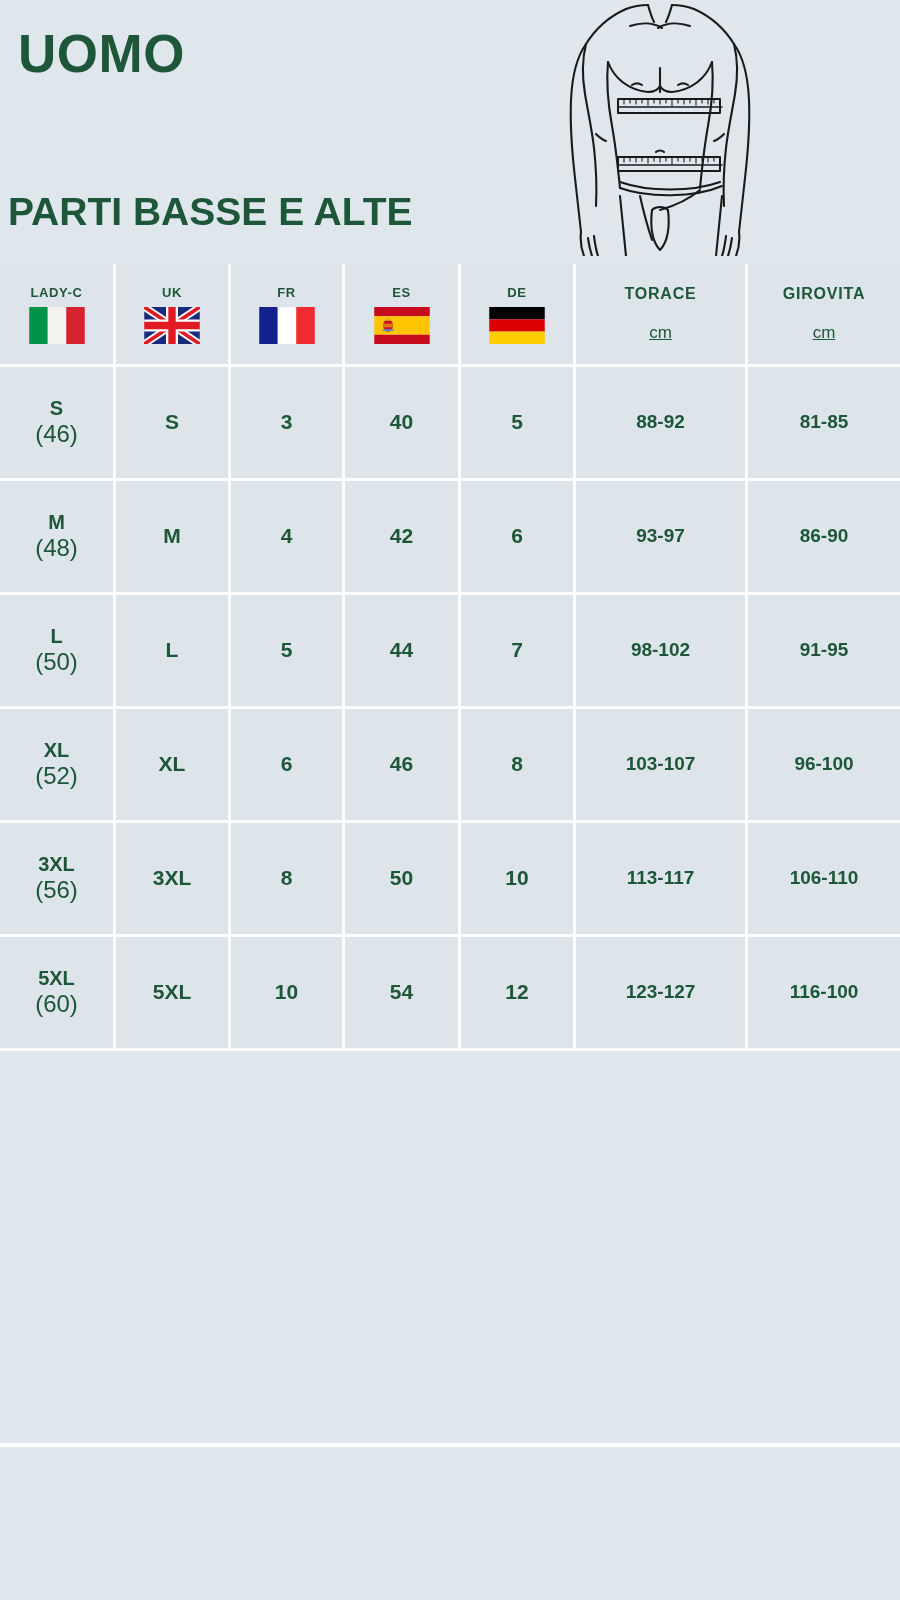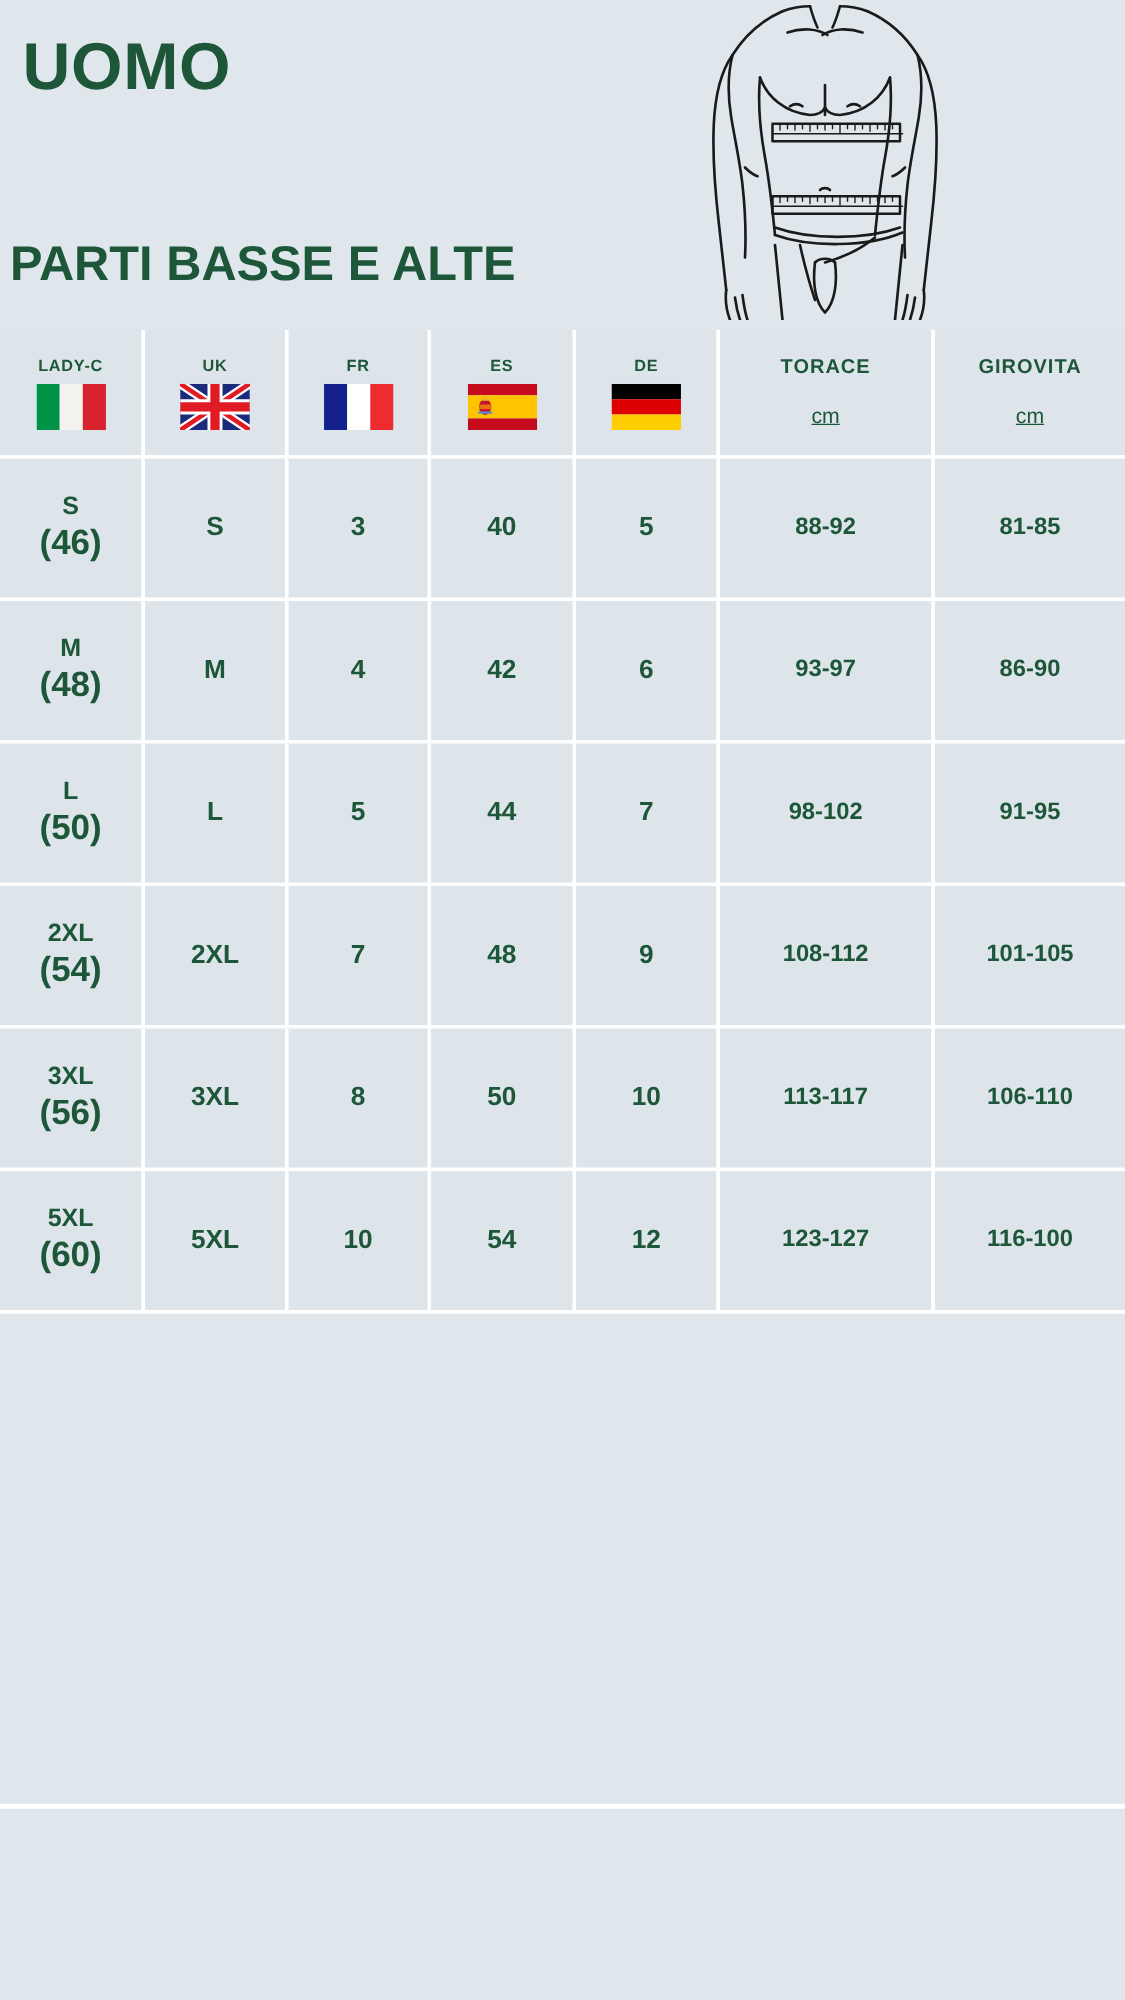--- a/index.html
+++ b/index.html
@@ -105,21 +105,21 @@
     position: relative;
     overflow: hidden;
     vertical-align: middle;
   }
 
   .size-table tbody td { height: 114px; }
 
   .cell-txt { font-size: 21px; font-weight: bold; line-height: 1.18; }
   .cell-txt.sm { font-size: 19px; }
   .ladyc-main { font-size: 20px; font-weight: bold; display: block; line-height: 1.15; }
-  .ladyc-sub  { font-size: 28px; font-weight: bold; display: block; line-height: 1.2; }
+  .ladyc-sub  { font-size: 24px; font-weight: normal; display: block; line-height: 1.2; }
 
   
   .divider-line {
     position: absolute;
     left: 0;
     top: 1443px;
     width: 900px;
     height: 4px;
     background: #ffffff;
   }
@@ -362,29 +362,29 @@
           </td>
           <td><span class="cell-txt">L</span></td>
           <td><span class="cell-txt">5</span></td>
           <td><span class="cell-txt">44</span></td>
           <td><span class="cell-txt">7</span></td>
           <td><span class="cell-txt sm">98-102</span></td>
           <td><span class="cell-txt sm">91-95</span></td>
         </tr>
         <tr>
           <td>
-            <span class="ladyc-main">2XL</span>
-            <span class="ladyc-sub">(54)</span>
-          </td>
-          <td><span class="cell-txt">2XL</span></td>
-          <td><span class="cell-txt">7</span></td>
-          <td><span class="cell-txt">48</span></td>
-          <td><span class="cell-txt">9</span></td>
-          <td><span class="cell-txt sm">108-112</span></td>
-          <td><span class="cell-txt sm">101-105</span></td>
+            <span class="ladyc-main">XL</span>
+            <span class="ladyc-sub">(52)</span>
+          </td>
+          <td><span class="cell-txt">XL</span></td>
+          <td><span class="cell-txt">6</span></td>
+          <td><span class="cell-txt">46</span></td>
+          <td><span class="cell-txt">8</span></td>
+          <td><span class="cell-txt sm">103-107</span></td>
+          <td><span class="cell-txt sm">96-100</span></td>
         </tr>
         <tr>
           <td>
             <span class="ladyc-main">3XL</span>
             <span class="ladyc-sub">(56)</span>
           </td>
           <td><span class="cell-txt">3XL</span></td>
           <td><span class="cell-txt">8</span></td>
           <td><span class="cell-txt">50</span></td>
           <td><span class="cell-txt">10</span></td>

